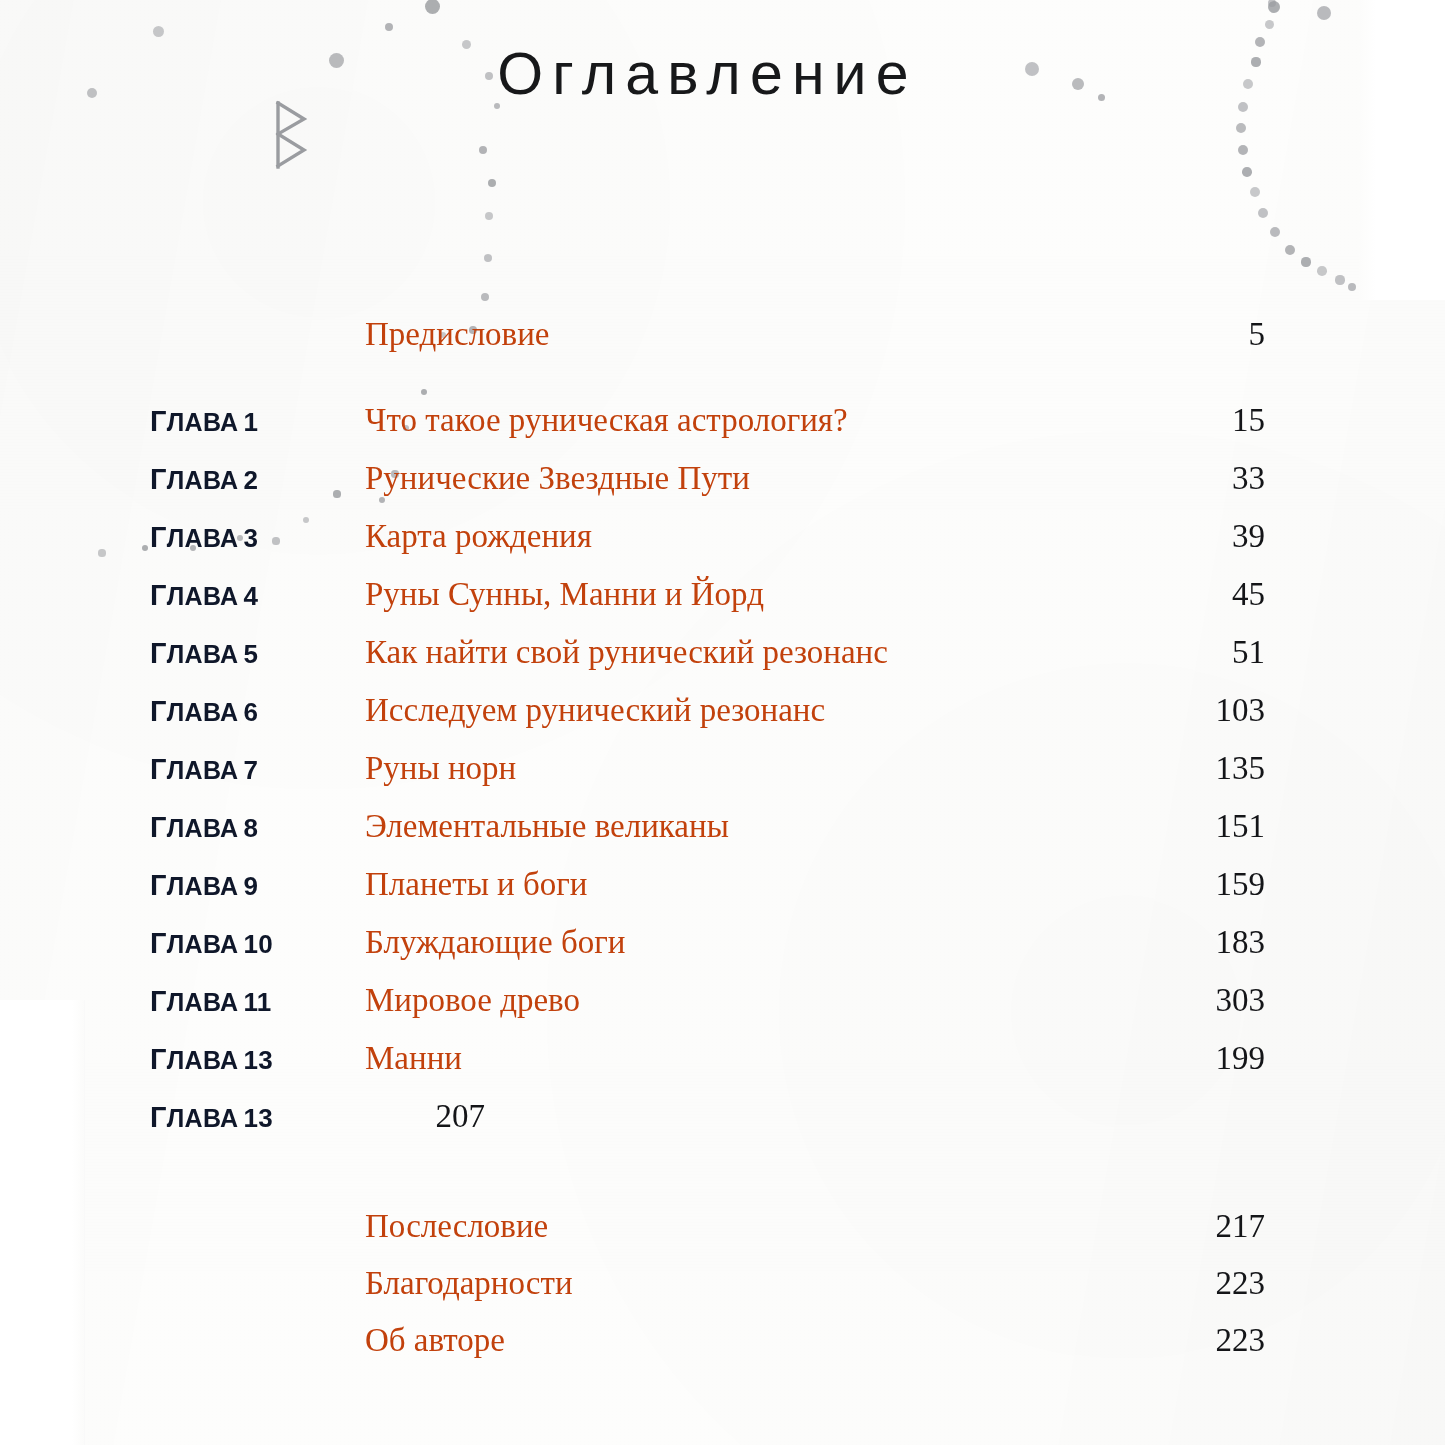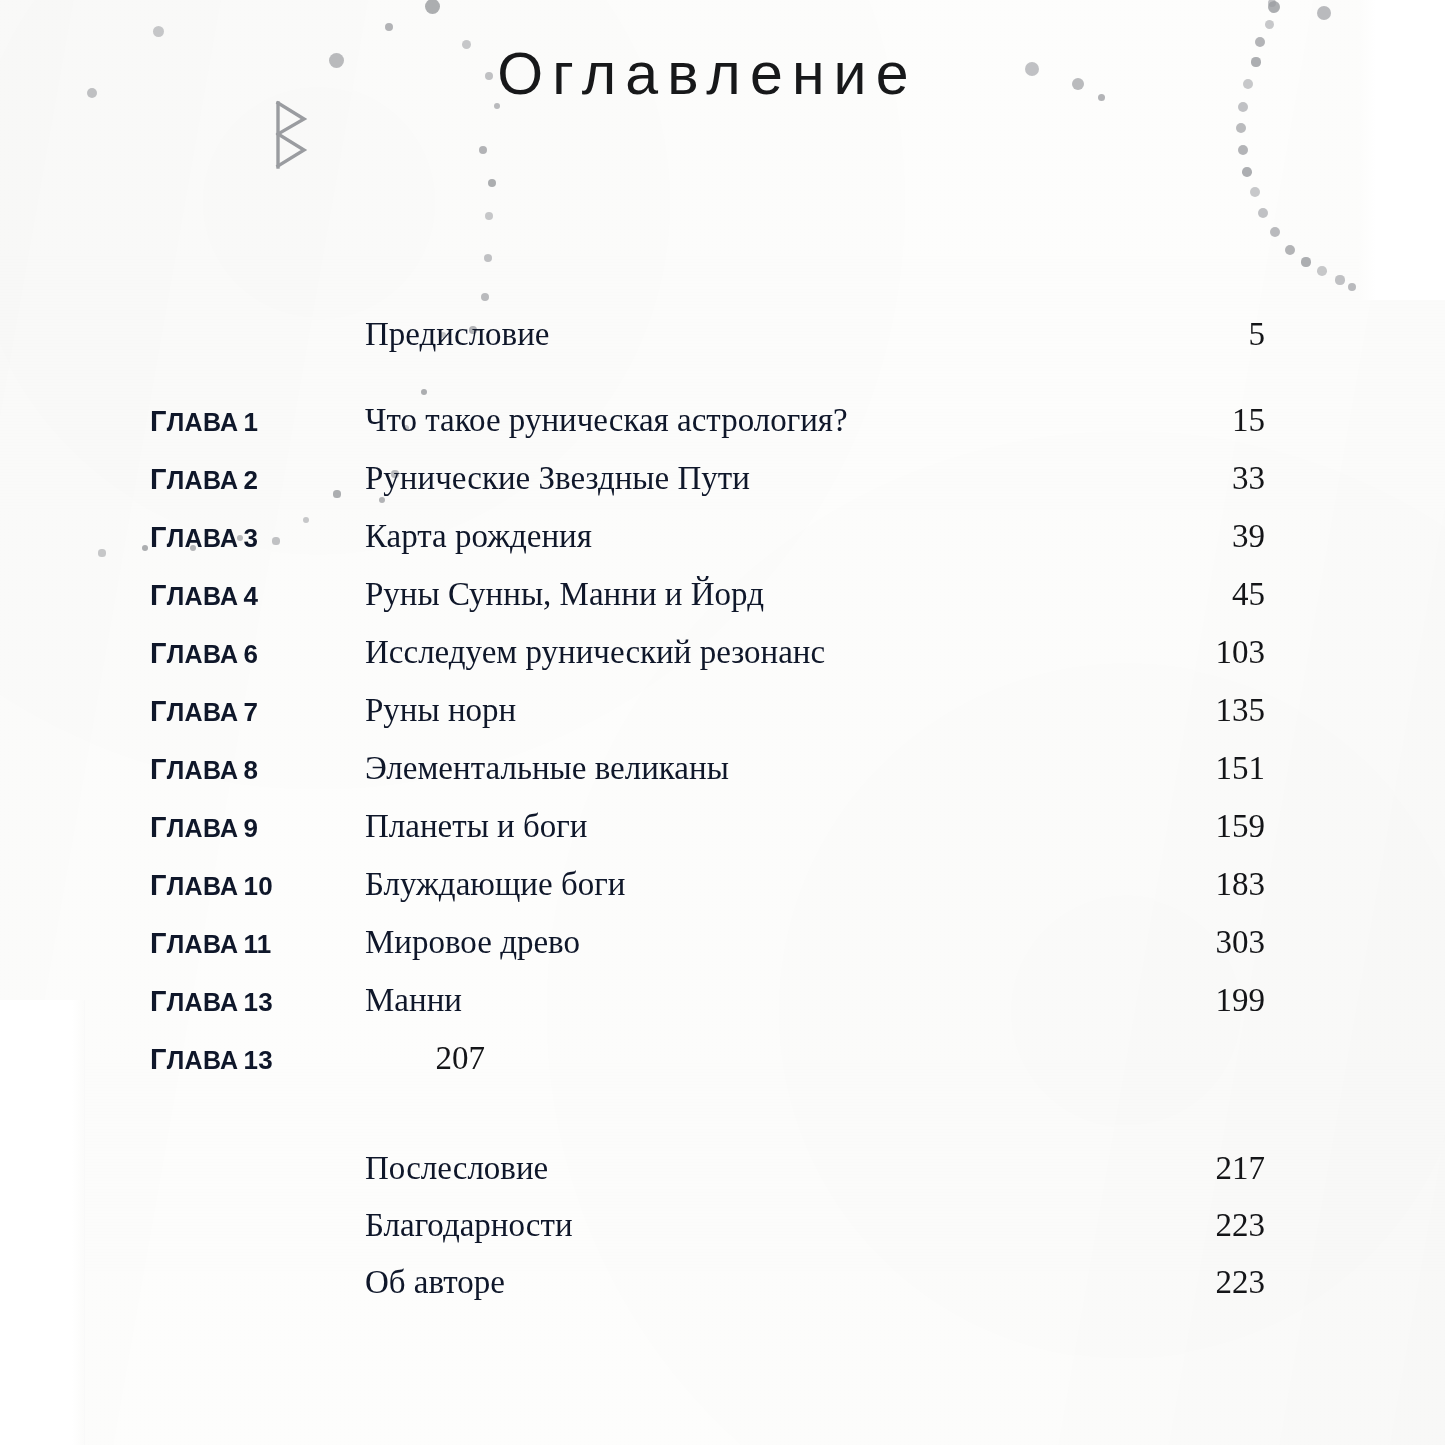--- a/index.html
+++ b/index.html
@@ -126,21 +126,21 @@
   .col-chapter .ch-num {
     font-size: 26px;
     margin-left: 5px;
   }
 
   .col-title {
     flex: 1 1 auto;
     font-family: "Liberation Serif", "DejaVu Serif", serif;
     font-size: 33px;
     line-height: 1;
-    color: #0f172a;
+    color: #c2410c;
     white-space: nowrap;
   }
 
   .col-page {
     flex: 0 0 120px;
     text-align: right;
     font-family: "Liberation Serif", "DejaVu Serif", serif;
     font-size: 33px;
     line-height: 1;
     color: #141518;
@@ -244,20 +244,25 @@
           <div class="col-chapter"><span class="ch-word"><span class="cap">Г</span>ЛАВА</span><span class="ch-num">3</span></div>
           <div class="col-title">Карта рождения</div>
           <div class="col-page">39</div>
         </div>
         <div class="toc-row chapter-row">
           <div class="col-chapter"><span class="ch-word"><span class="cap">Г</span>ЛАВА</span><span class="ch-num">4</span></div>
           <div class="col-title">Руны Сунны, Манни и Йорд</div>
           <div class="col-page">45</div>
         </div>
         <div class="toc-row chapter-row">
+          <div class="col-chapter"><span class="ch-word"><span class="cap">Г</span>ЛАВА</span><span class="ch-num">5</span></div>
+          <div class="col-title">Как найти свой рунический резонанс</div>
+          <div class="col-page">51</div>
+        </div>
+        <div class="toc-row chapter-row">
           <div class="col-chapter"><span class="ch-word"><span class="cap">Г</span>ЛАВА</span><span class="ch-num">6</span></div>
           <div class="col-title">Исследуем рунический резонанс</div>
           <div class="col-page">103</div>
         </div>
         <div class="toc-row chapter-row">
           <div class="col-chapter"><span class="ch-word"><span class="cap">Г</span>ЛАВА</span><span class="ch-num">7</span></div>
           <div class="col-title">Руны норн</div>
           <div class="col-page">135</div>
         </div>
         <div class="toc-row chapter-row">

